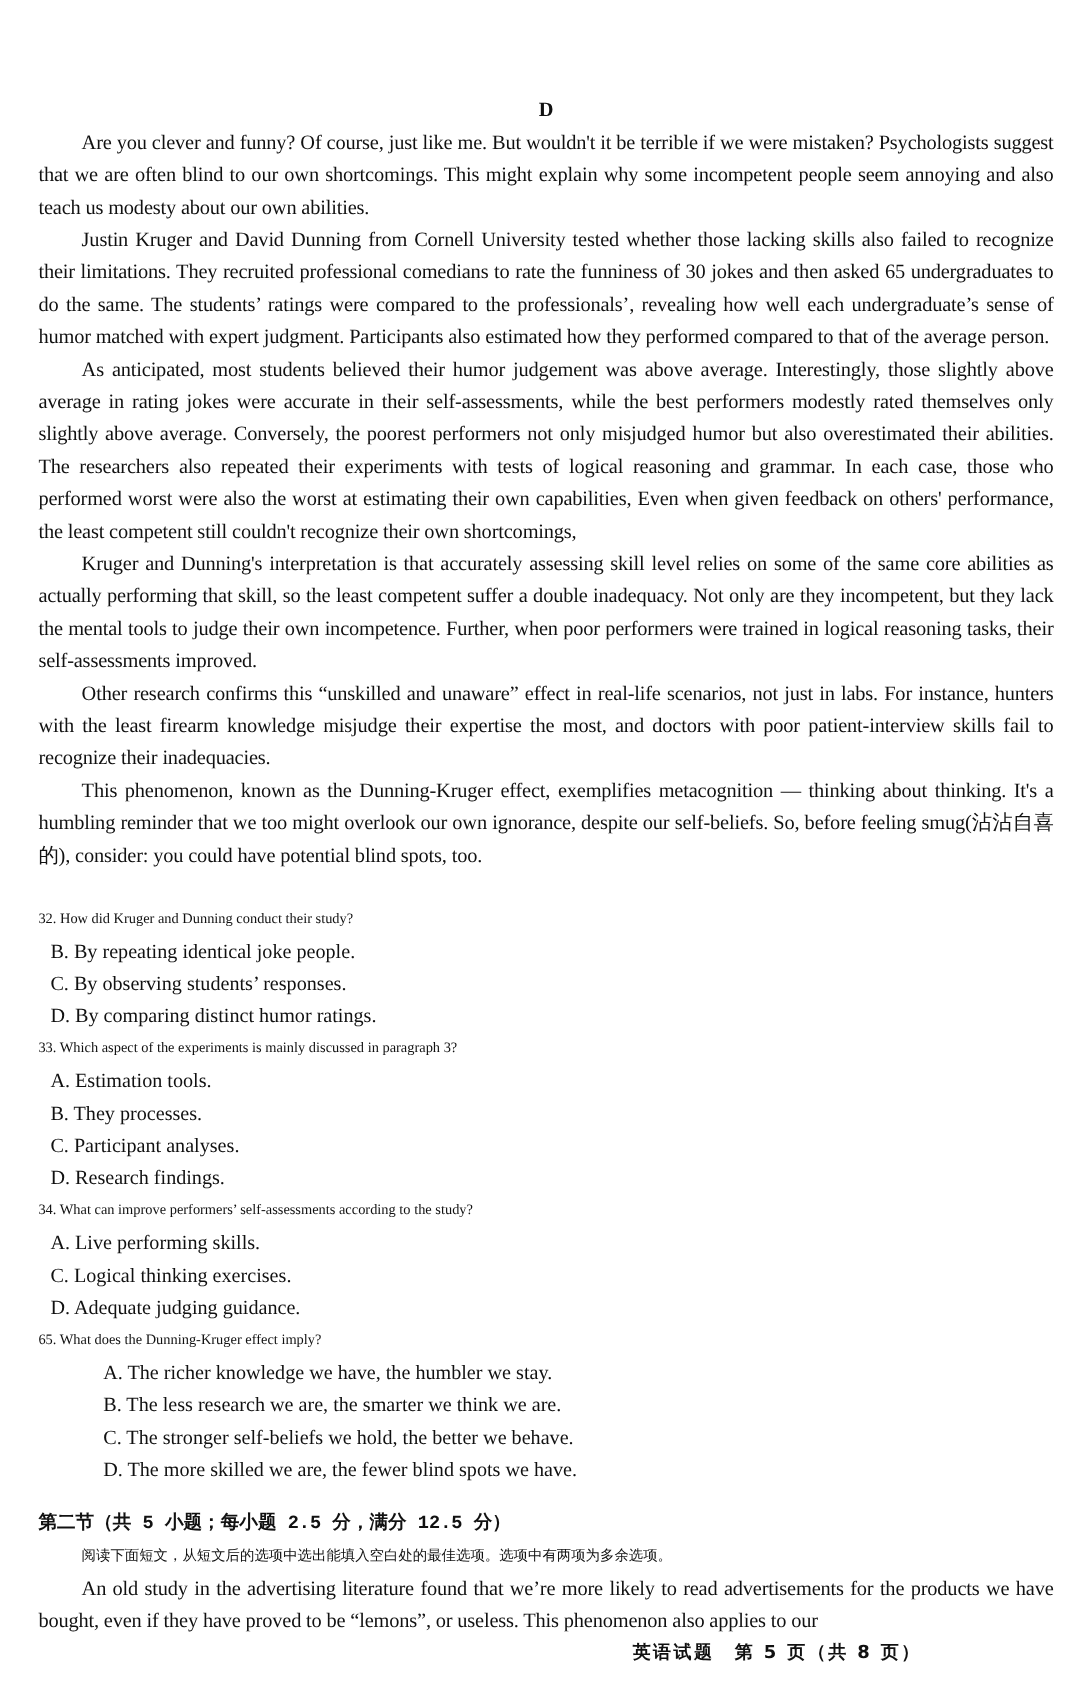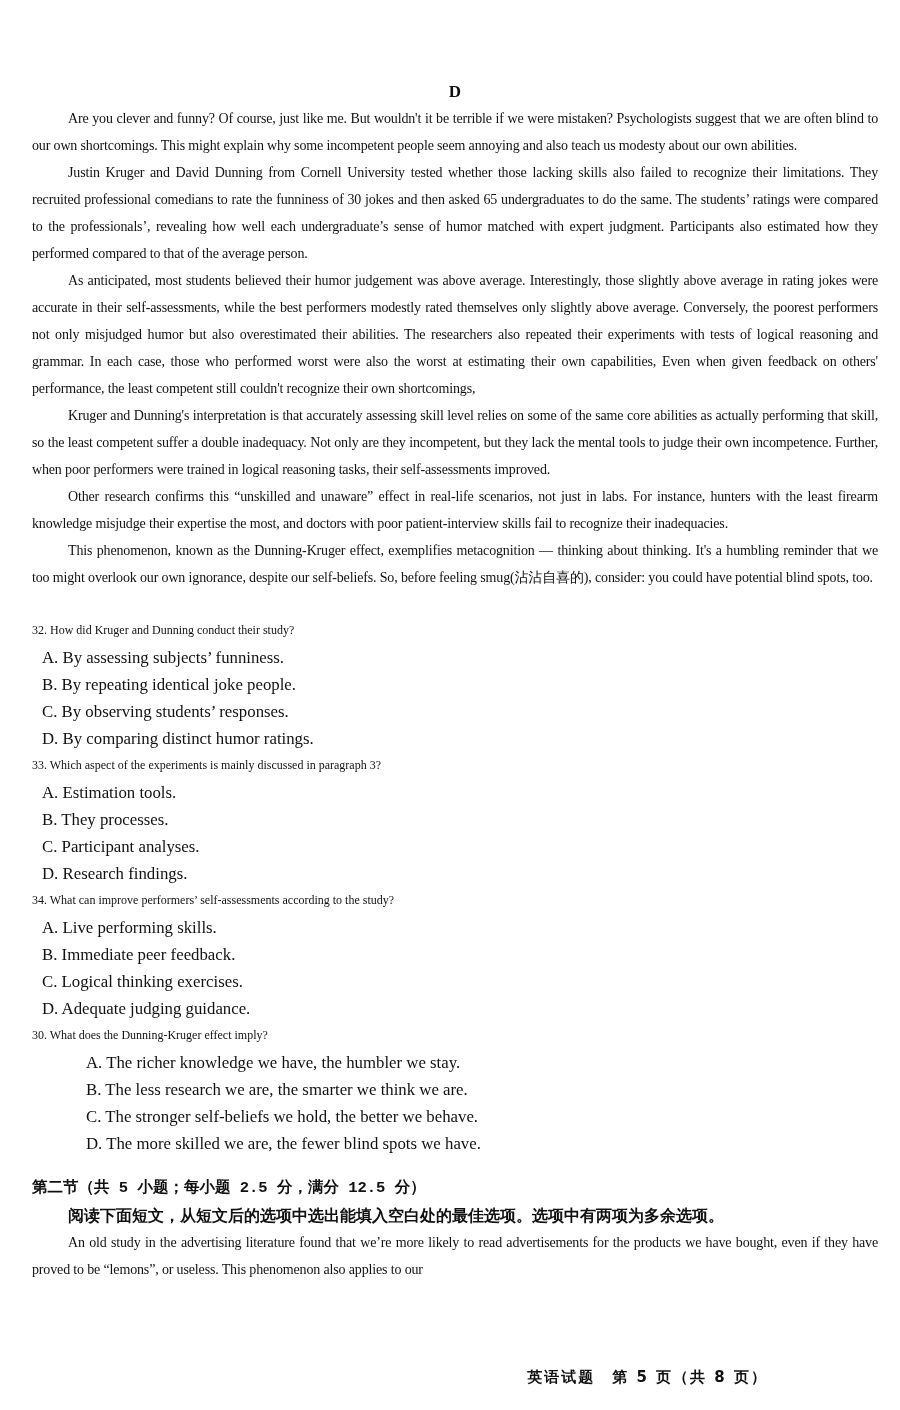--- a/index.html
+++ b/index.html
@@ -1,29 +1,29 @@
 <!DOCTYPE html>
 <html><head>
 <meta charset="utf-8">
 <style>
   html, body { margin: 0; padding: 0; background: #ffffff; }
   body { width: 900px; height: 1410px; position: relative; overflow: hidden;
          font-family: "Liberation Serif", "DejaVu Serif", serif; color: #111; }
   .page { position: absolute; left: 32px; top: 78px; width: 846px; }
   .section-letter { text-align: center; font-weight: bold; font-size: 17px; line-height: 27px; margin: 0; }
-  .para { font-size: 14px; line-height: 27px; text-align: justify; text-indent: 36px; margin: 0;
+  .para { font-size: 17px; line-height: 27px; text-align: justify; text-indent: 36px; margin: 0;
           letter-spacing: -0.15px; }
   .questions { margin-top: 26px; }
   .q-stem { font-size: 12px; line-height: 27px; margin: 0; }
   .opts { display: flex; flex-wrap: wrap; margin: 0; padding-left: 10px; }
   .opt { font-size: 16.8px; line-height: 27px; width: 427px; }
   .opt.full { width: 100%; margin-left: 44px; }
   .sec2 { margin-top: 18px; }
   .sec2-title { font-family: Liberation Mono, monospace; font-weight: bold; font-size: 15.5px; line-height: 27px; margin: 0; }
-  .cn-instr { font-family: "DejaVu Sans", sans-serif; font-size: 16px; line-height: 27px; text-indent: 36px; margin: 0; font-weight: bold; }
+  .cn-instr { font-family: "DejaVu Sans", sans-serif; font-size: 12px; line-height: 27px; text-indent: 36px; margin: 0; }
   .footer { position: absolute; top: 1368px; left: 0; width: 768px; text-align: right;
             font-family: "DejaVu Sans", sans-serif; font-weight: bold; font-size: 15px; letter-spacing: 2px; }
 </style>
 </head>
 <body>
 
 <div class="page">
   <p class="section-letter">D</p>
   <div>
     <p class="para">Are you clever and funny? Of course, just like me. But wouldn't it be terrible if we were mistaken? Psychologists suggest that we are often blind to our own shortcomings. This might explain why some incompetent people seem annoying and also teach us modesty about our own abilities.</p>
@@ -31,46 +31,44 @@
     <p class="para">As anticipated, most students believed their humor judgement was above average. Interestingly, those slightly above average in rating jokes were accurate in their self-assessments, while the best performers modestly rated themselves only slightly above average. Conversely, the poorest performers not only misjudged humor but also overestimated their abilities. The researchers also repeated their experiments with tests of logical reasoning and grammar. In each case, those who performed worst were also the worst at estimating their own capabilities, Even when given feedback on others' performance, the least competent still couldn't recognize their own shortcomings,</p>
     <p class="para">Kruger and Dunning's interpretation is that accurately assessing skill level relies on some of the same core abilities as actually performing that skill, so the least competent suffer a double inadequacy. Not only are they incompetent, but they lack the mental tools to judge their own incompetence. Further, when poor performers were trained in logical reasoning tasks, their self-assessments improved.</p>
     <p class="para">Other research confirms this “unskilled and unaware” effect in real-life scenarios, not just in labs. For instance, hunters with the least firearm knowledge misjudge their expertise the most, and doctors with poor patient-interview skills fail to recognize their inadequacies.</p>
     <p class="para">This phenomenon, known as the Dunning-Kruger effect, exemplifies metacognition — thinking about thinking. It's a humbling reminder that we too might overlook our own ignorance, despite our self-beliefs. So, before feeling smug(沾沾自喜的), consider: you could have potential blind spots, too.</p>
   </div>
 
   <div class="questions">
     <div>
       <p class="q-stem">32. How did Kruger and Dunning conduct their study?</p>
       <div class="opts">
-        <span class="opt">A. By assessing subjects’ funniness.</span>
         <span class="opt">B. By repeating identical joke people.</span>
         <span class="opt">C. By observing students’ responses.</span>
         <span class="opt">D. By comparing distinct humor ratings.</span>
       </div>
     </div>
     <div>
       <p class="q-stem">33. Which aspect of the experiments is mainly discussed in paragraph 3?</p>
       <div class="opts">
         <span class="opt">A. Estimation tools.</span>
         <span class="opt">B. They processes.</span>
         <span class="opt">C. Participant analyses.</span>
         <span class="opt">D. Research findings.</span>
       </div>
     </div>
     <div>
       <p class="q-stem">34. What can improve performers’ self-assessments according to the study?</p>
       <div class="opts">
         <span class="opt">A. Live performing skills.</span>
-        <span class="opt">B. Immediate peer feedback.</span>
         <span class="opt">C. Logical thinking exercises.</span>
         <span class="opt">D. Adequate judging guidance.</span>
       </div>
     </div>
     <div>
-      <p class="q-stem">30. What does the Dunning-Kruger effect imply?</p>
+      <p class="q-stem">65. What does the Dunning-Kruger effect imply?</p>
       <div class="opts">
         <span class="opt full">A. The richer knowledge we have, the humbler we stay.</span>
         <span class="opt full">B. The less research we are, the smarter we think we are.</span>
         <span class="opt full">C. The stronger self-beliefs we hold, the better we behave.</span>
         <span class="opt full">D. The more skilled we are, the fewer blind spots we have.</span>
       </div>
     </div>
   </div>
 
   <div class="sec2">

